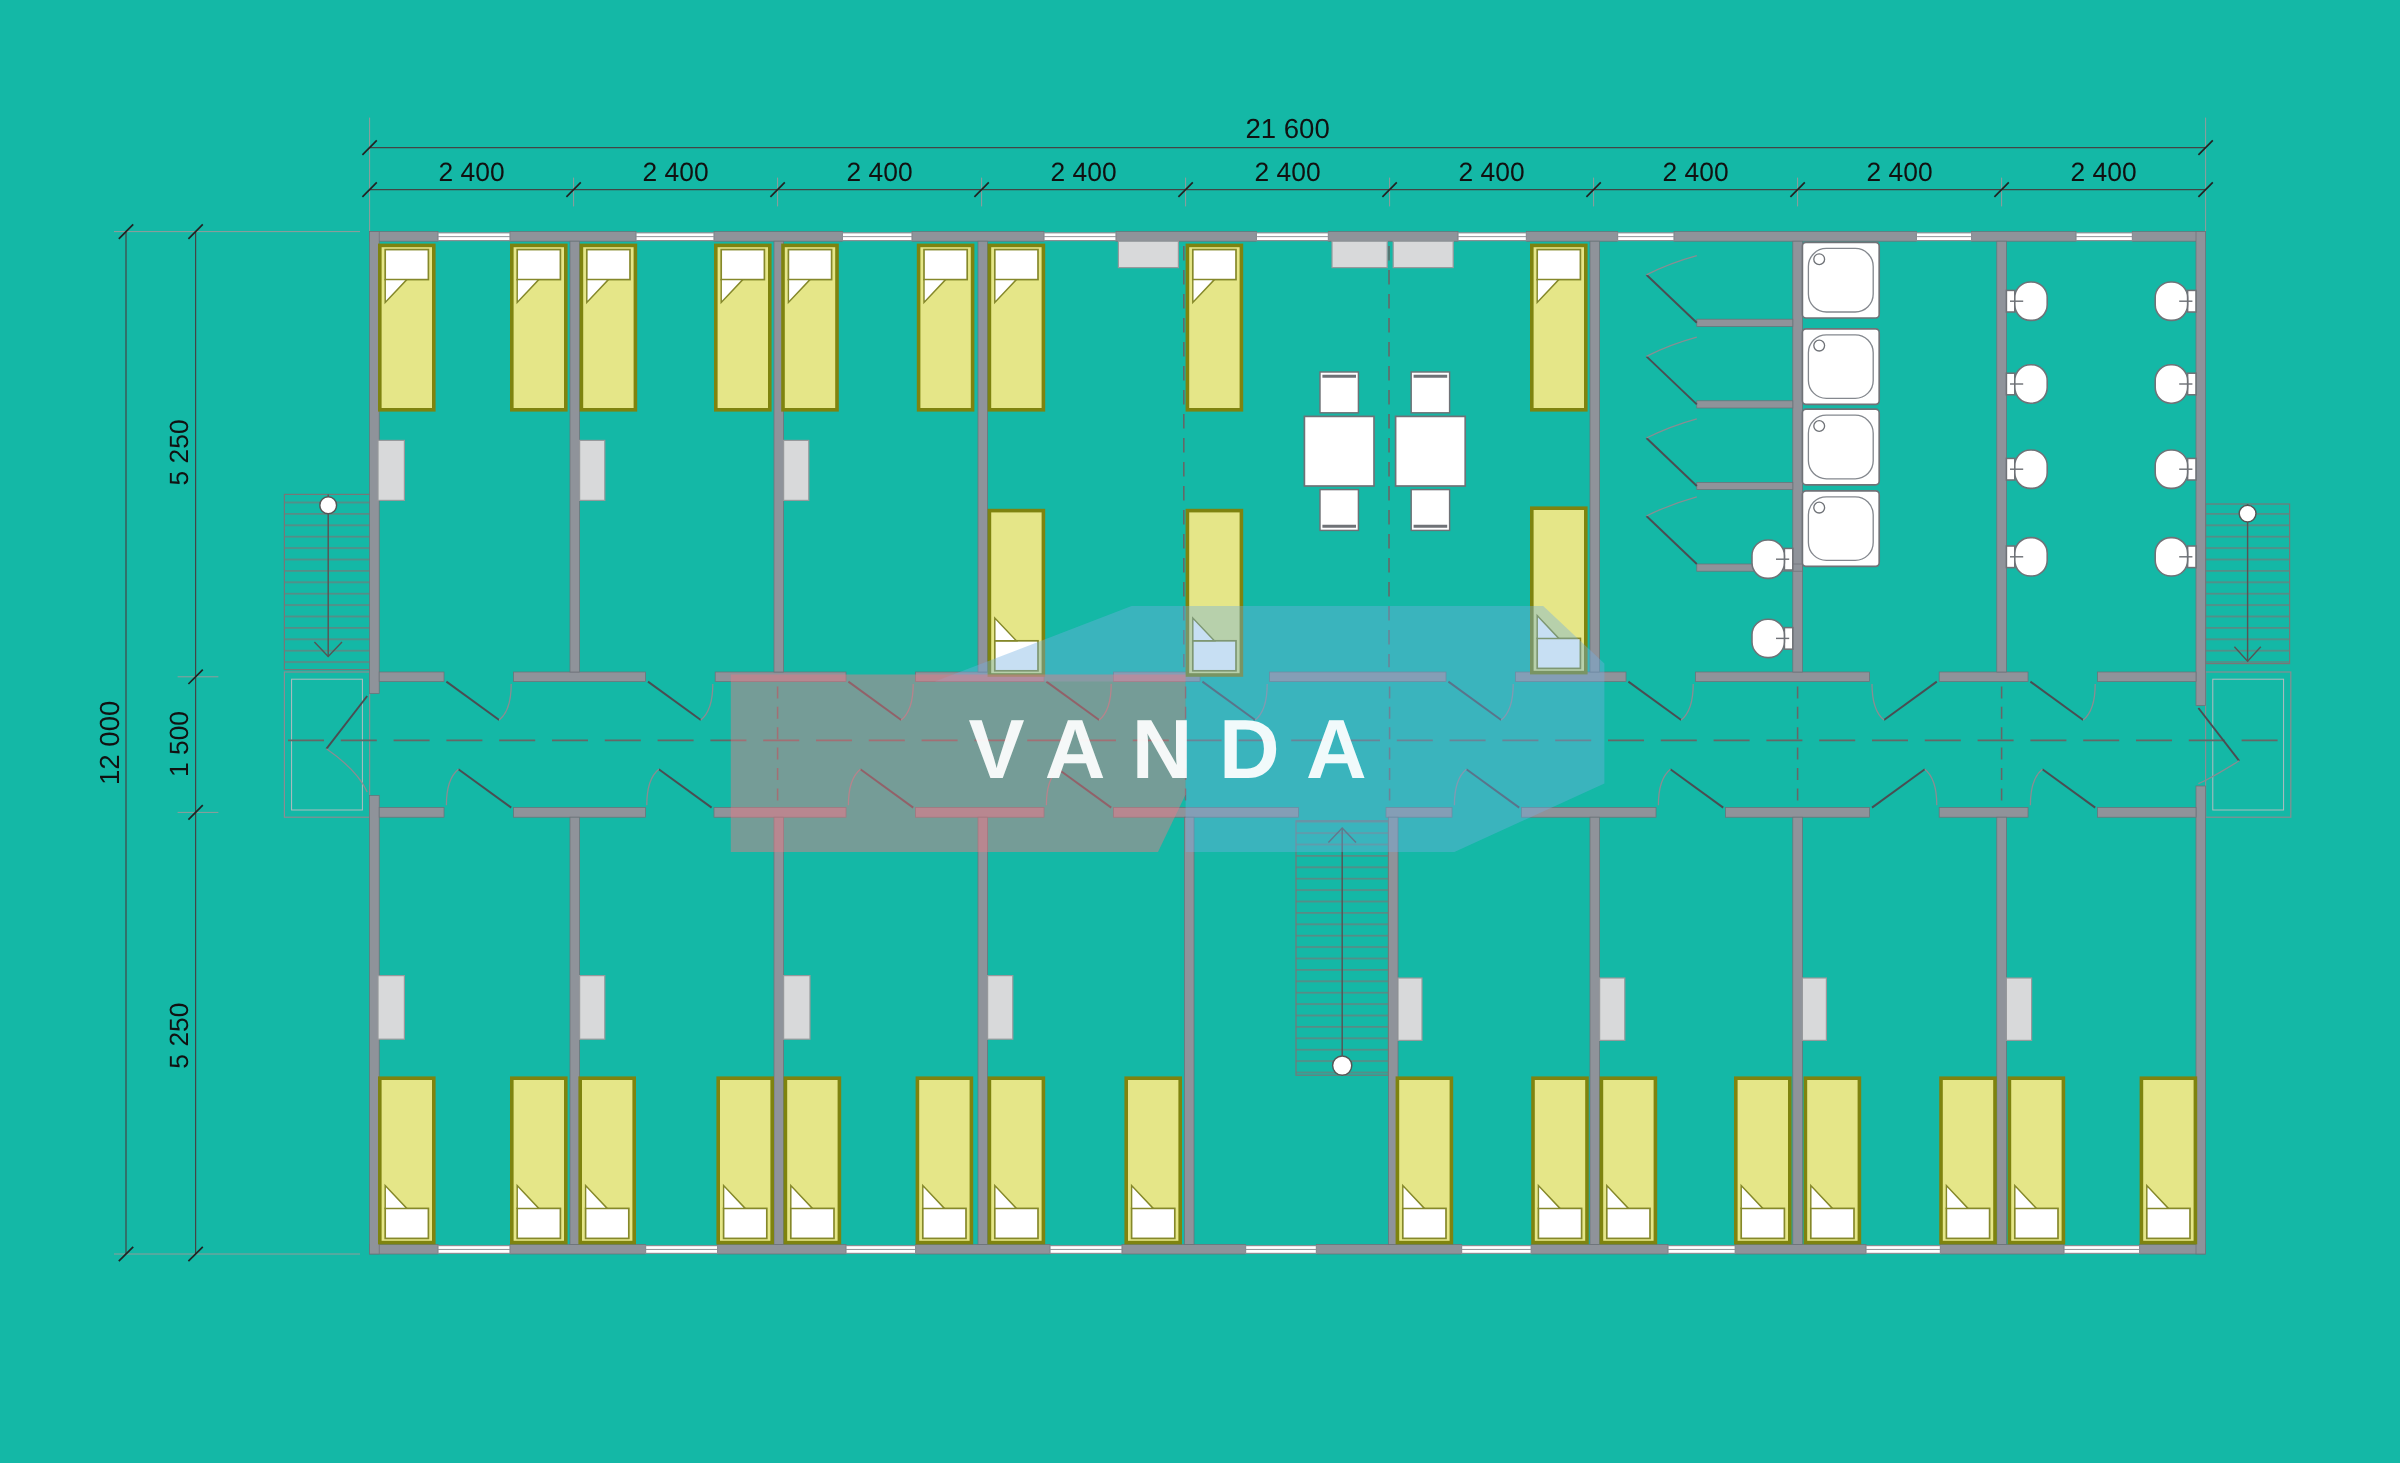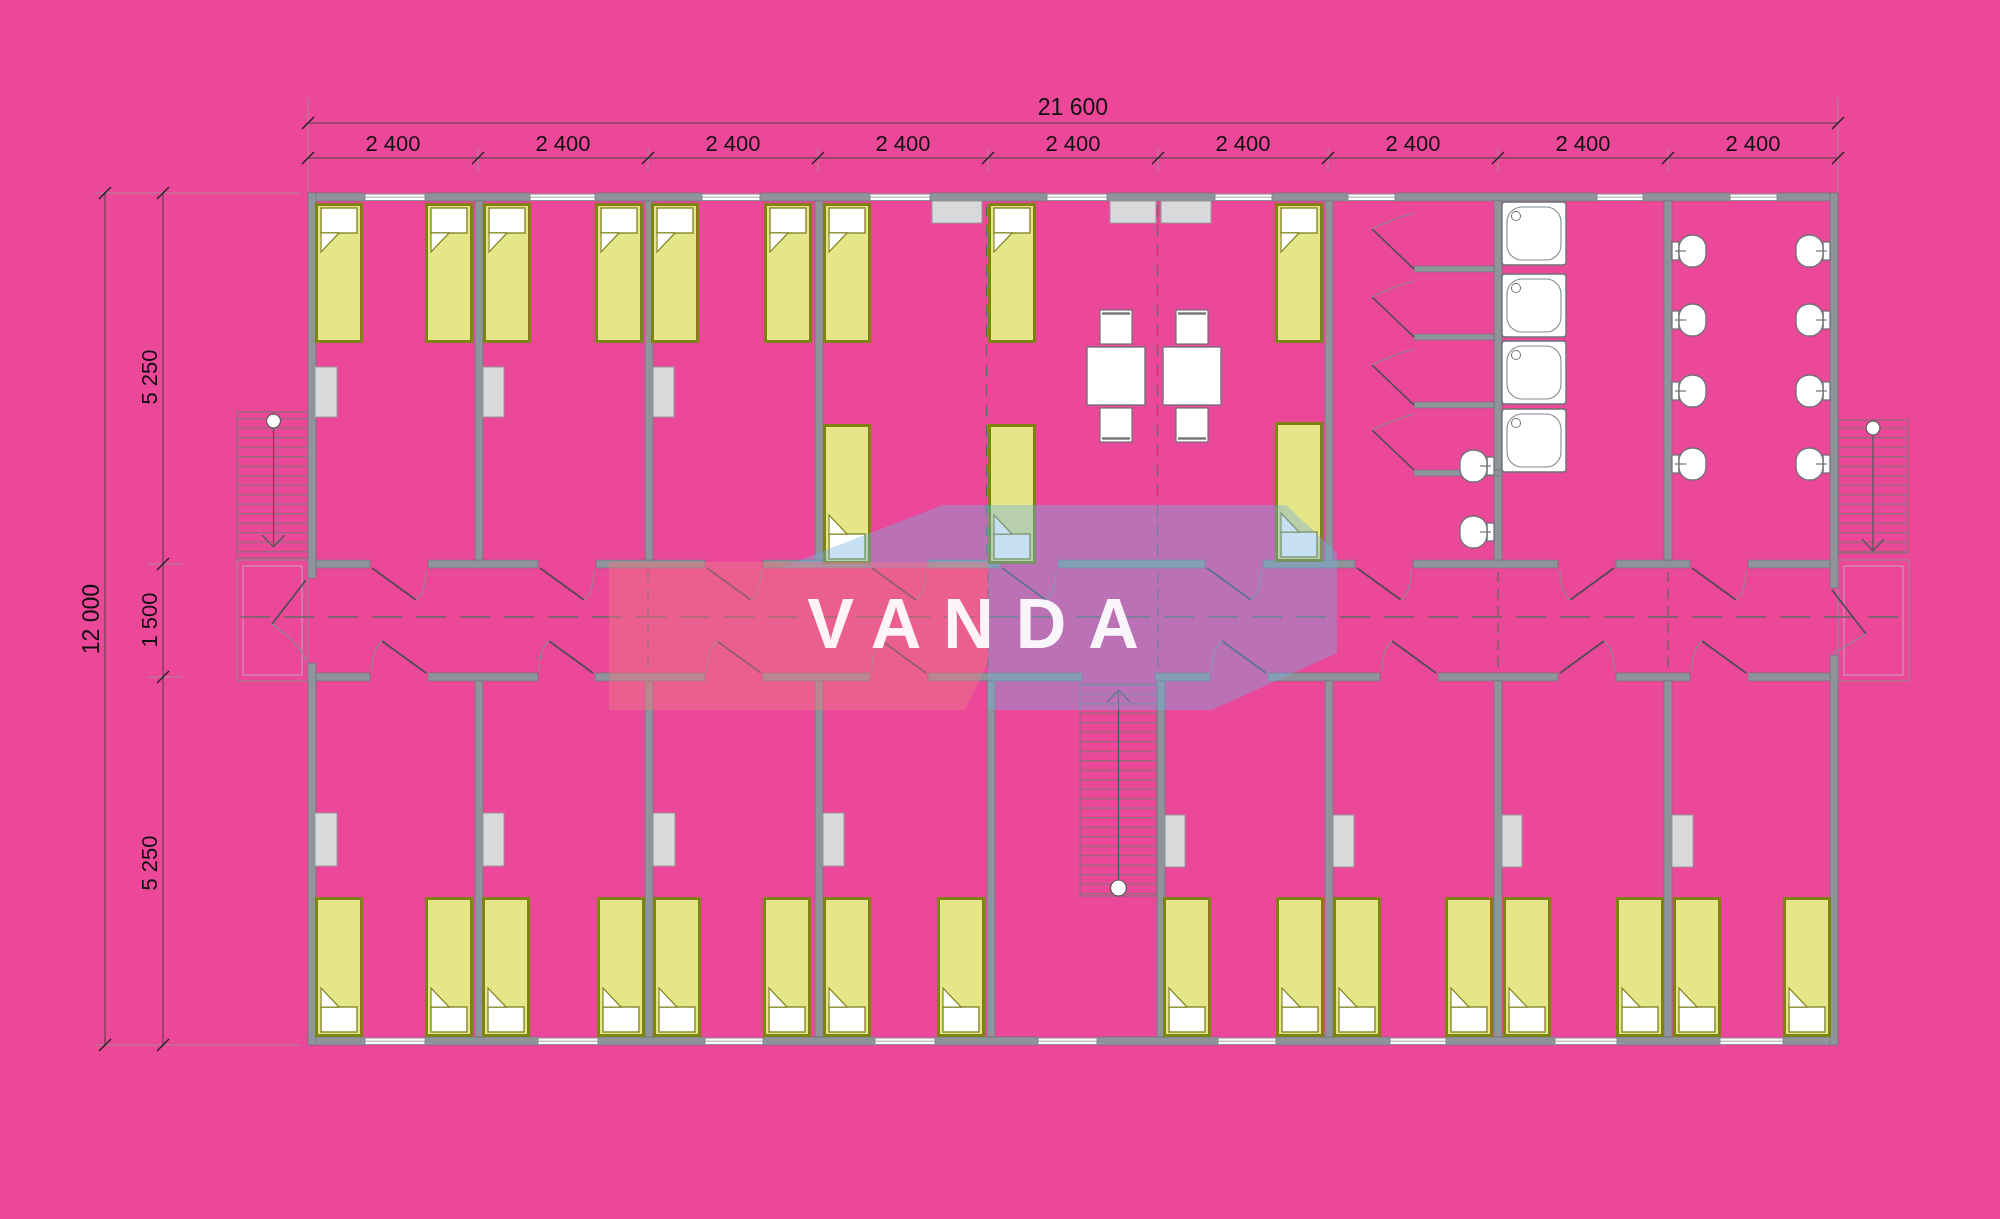--- a/index.html
+++ b/index.html
@@ -1,17 +1,17 @@
 <!DOCTYPE html>
 <html><head>
 <meta charset="utf-8">
 <style>
   html,body{margin:0;padding:0;background:#ffffff;}
   body{font-family:"Liberation Sans", sans-serif;}
-  .stage{position:relative;width:2000px;height:1219px;background:#ec4899;overflow:hidden;}
+  .stage{position:relative;width:2000px;height:1219px;background:#14b8a6;overflow:hidden;}
   svg{display:block;}
   text{font-family:"Liberation Sans", sans-serif;fill:#111;}
   .dimtxt{font-size:22px;}
   .dimtot{font-size:23px;}
   .w{fill:#8f939a;stroke:#6d7077;stroke-width:0.6;}
   .win{fill:#ffffff;stroke:#8b8e94;stroke-width:1;}
   .winline{stroke:#8b8e94;stroke-width:0.8;}
   .dim{stroke:#444;stroke-width:1;}
   .ext{stroke:#9a9a9a;stroke-width:0.8;}
   .tick{stroke:#222;stroke-width:1.4;}

